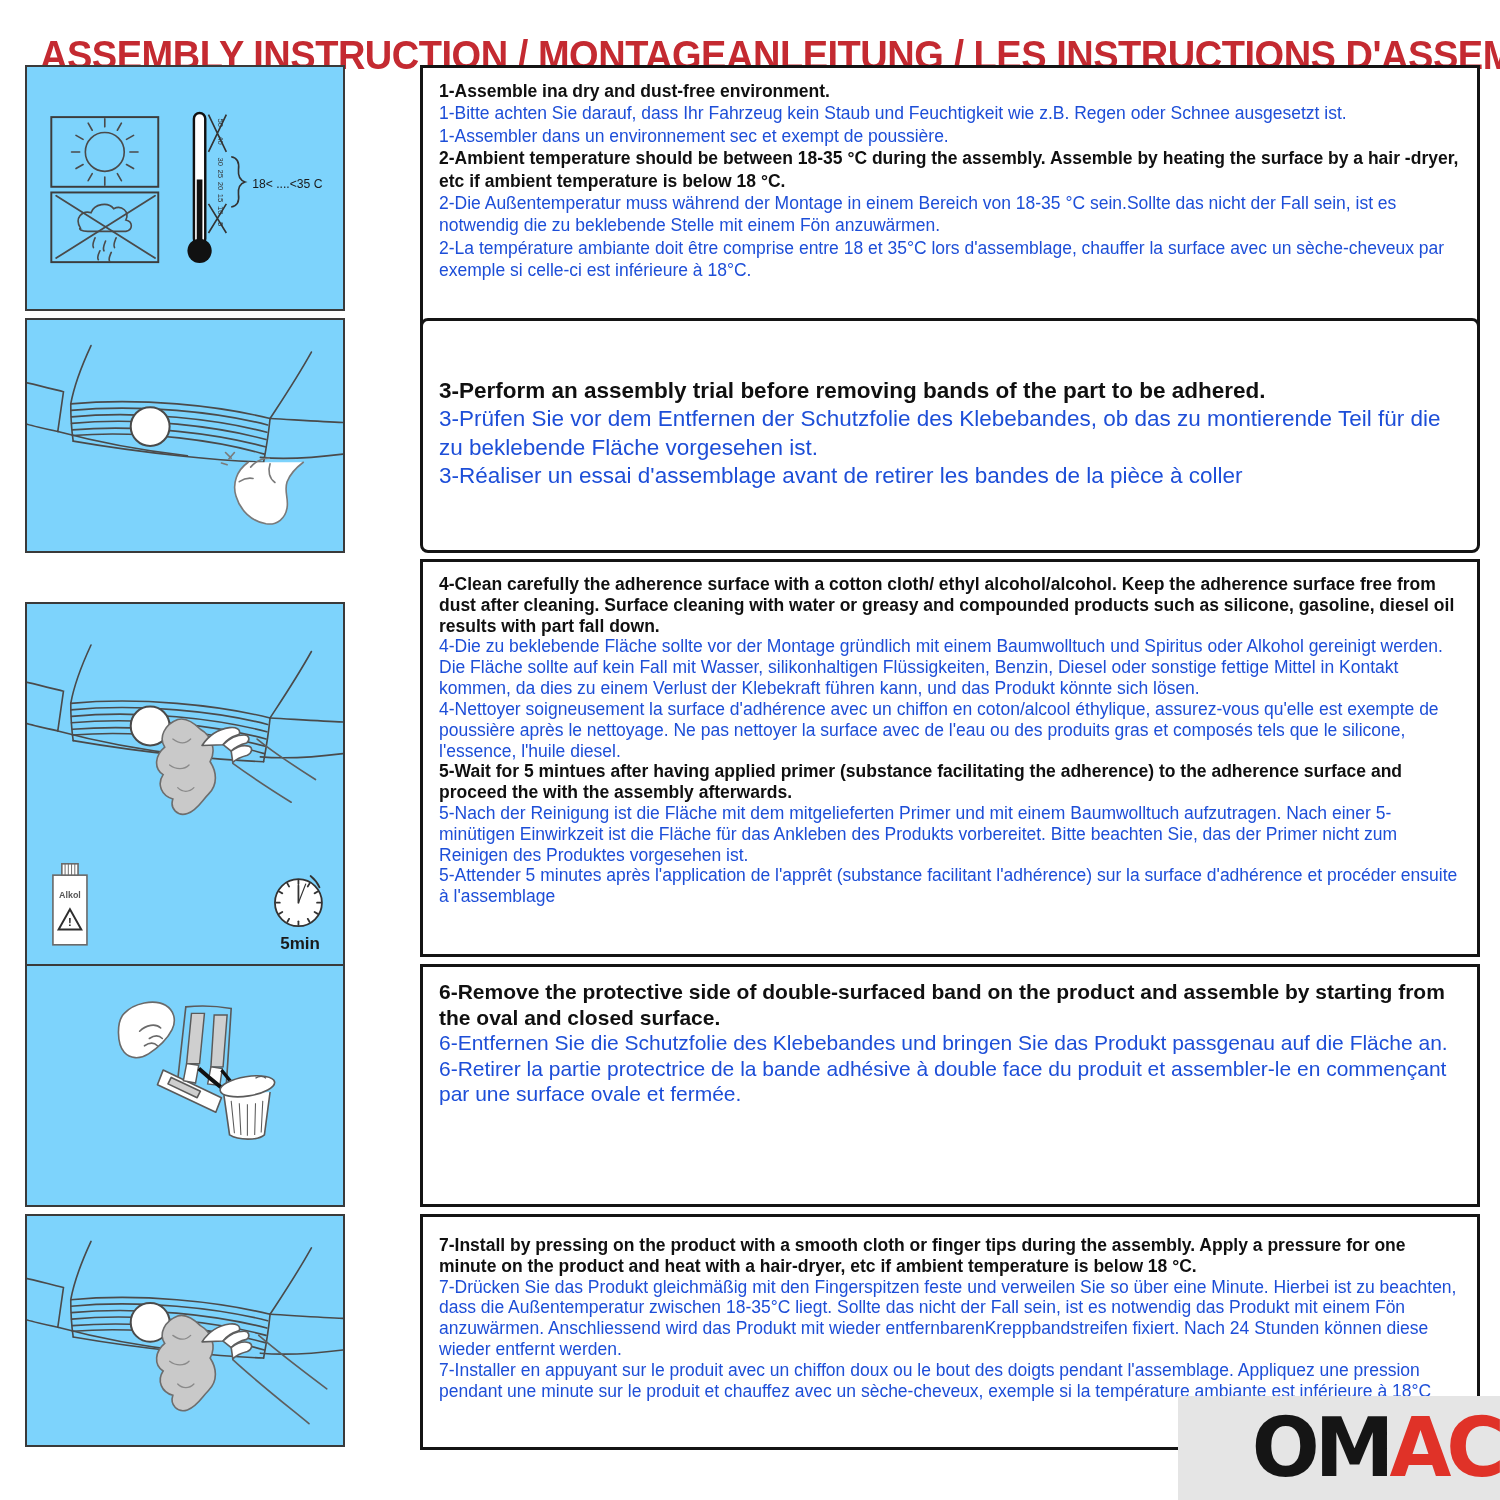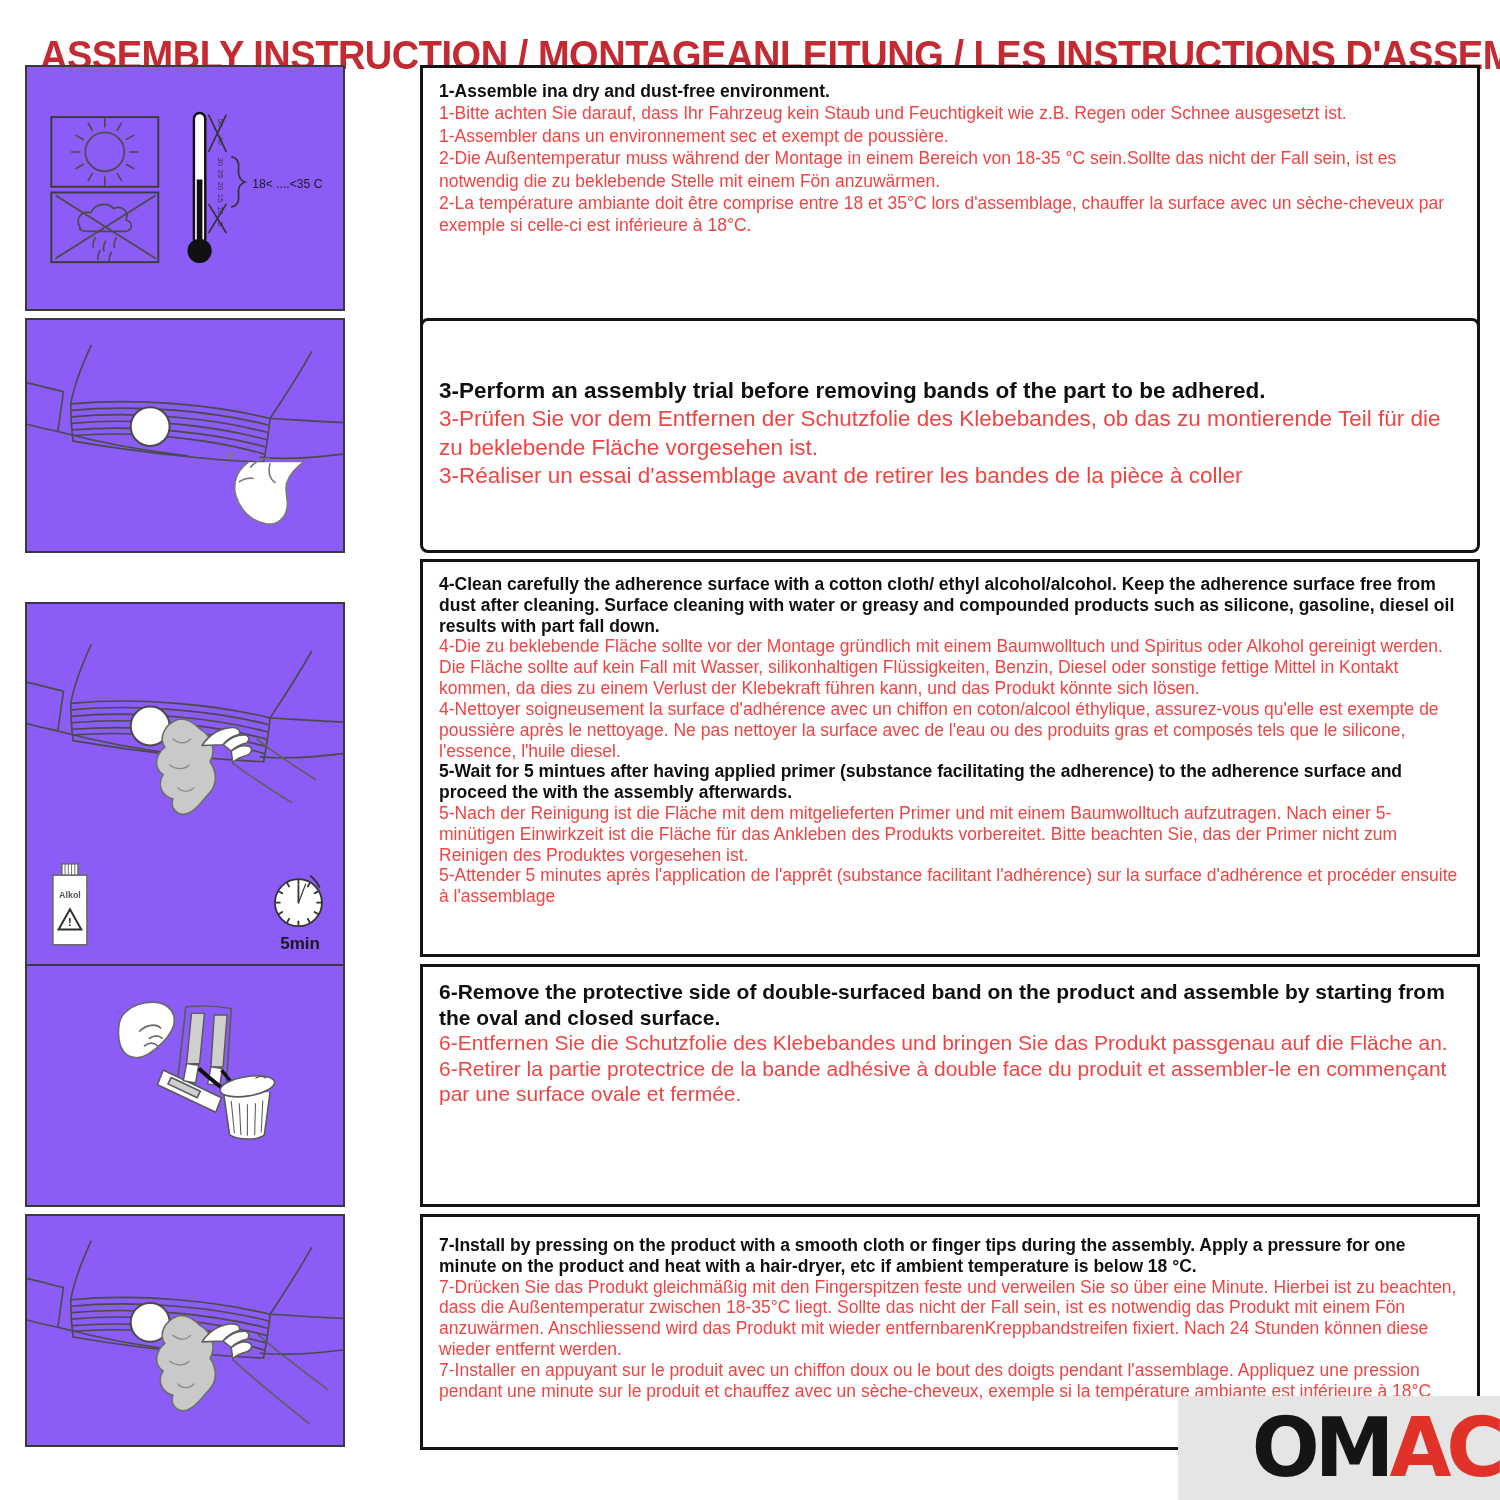--- a/index.html
+++ b/index.html
@@ -6,31 +6,31 @@
   body {
     width:1500px; height:1500px; position:relative; background:#fff;
     font-family:"Liberation Sans", sans-serif; color:#222; overflow:hidden;
   }
   .page-title{
     position:absolute; left:40px; top:6px; white-space:nowrap;
     font-size:40px; font-weight:800; letter-spacing:-0.5px;
     transform:scaleX(.95); transform-origin:left center;
   }
   .imgbox{
-    position:absolute; left:25px; width:320px; background:#8b5cf6;
+    position:absolute; left:25px; width:320px; background:#7dd3fc;
     border:2.5px solid #3a3a3a; box-sizing:border-box;
   }
   .imgbox svg{ display:block; width:100%; height:100%; }
   .txtbox{
     position:absolute; left:420px; width:1060px; background:#fff;
     border:3px solid #141414; box-sizing:border-box; padding:12px 16px;
   }
   .txtbox p{ margin:0; }
   .b{ font-weight:700; color:#101010; }
-  .r{ font-weight:400; color:#ef4444; }
+  .r{ font-weight:400; color:#1d4ed8; }
   .gap{ margin-top:22px; }
   .size-s p{ font-size:17.5px; line-height:1.28; }
   .size-s3 p{ font-size:17.5px; line-height:1.19; }
   .size-l p{ font-size:22.5px; line-height:1.26; }
   .size-m p{ font-size:21px; line-height:1.22; }
   .pad-2{ padding-top:56px; }
   .pad-4{ }
   .pad-5{ padding-top:18px; }
   .logo{
     position:absolute; right:0; top:1396px; width:322px; height:104px;
@@ -94,20 +94,21 @@
   <path d="M252,82 Q263,84 261,98 Q260,110 269,113 Q260,116 261,128 Q263,142 252,144"></path>
         </g>
   <text x="278" y="120" font-size="15" fill="#1a1a1a" font-family="Liberation Sans, sans-serif">18&lt; ....&lt;35 C</text>
       </g>
     </svg>
   </div>
 <div class="txtbox size-s" style="top:65px;height:281px;">
   <p class="b">1-Assemble ina dry and dust-free environment.</p>
   <p class="r">1-Bitte achten Sie darauf, dass Ihr Fahrzeug kein Staub und Feuchtigkeit wie z.B. Regen oder Schnee ausgesetzt ist.</p>
   <p class="r">1-Assembler dans un environnement sec et exempt de poussière.</p>
+  <p class="b gap">2-Ambient temperature should be between 18-35 °C  during the assembly. Assemble by heating the surface by a hair -dryer, etc if ambient temperature is below 18 °C.</p>
   <p class="r">2-Die Außentemperatur muss während der Montage in einem Bereich von 18-35 °C  sein.Sollte das nicht der Fall sein, ist es notwendig die zu beklebende Stelle mit einem Fön anzuwärmen.</p>
   <p class="r">2-La température ambiante doit être comprise entre 18 et 35°C lors d'assemblage, chauffer la surface avec un sèche-cheveux par exemple si celle-ci est inférieure à 18°C.</p>
 </div>
 
 <div class="imgbox" style="top:318px;height:235px;" id="art-trial">
     <svg viewBox="0 0 390 230">
       <g fill="none" stroke="#4a4a4a" stroke-width="2" stroke-linecap="round">
   <path d="M79,4 C66,32 58,54 54,76"></path>
         <path d="M351,12 C332,46 313,74 300,94"></path>
   <path d="M0,50 C18,54 33,58 45,61 L38,110 C24,107 10,104 0,101"></path>

